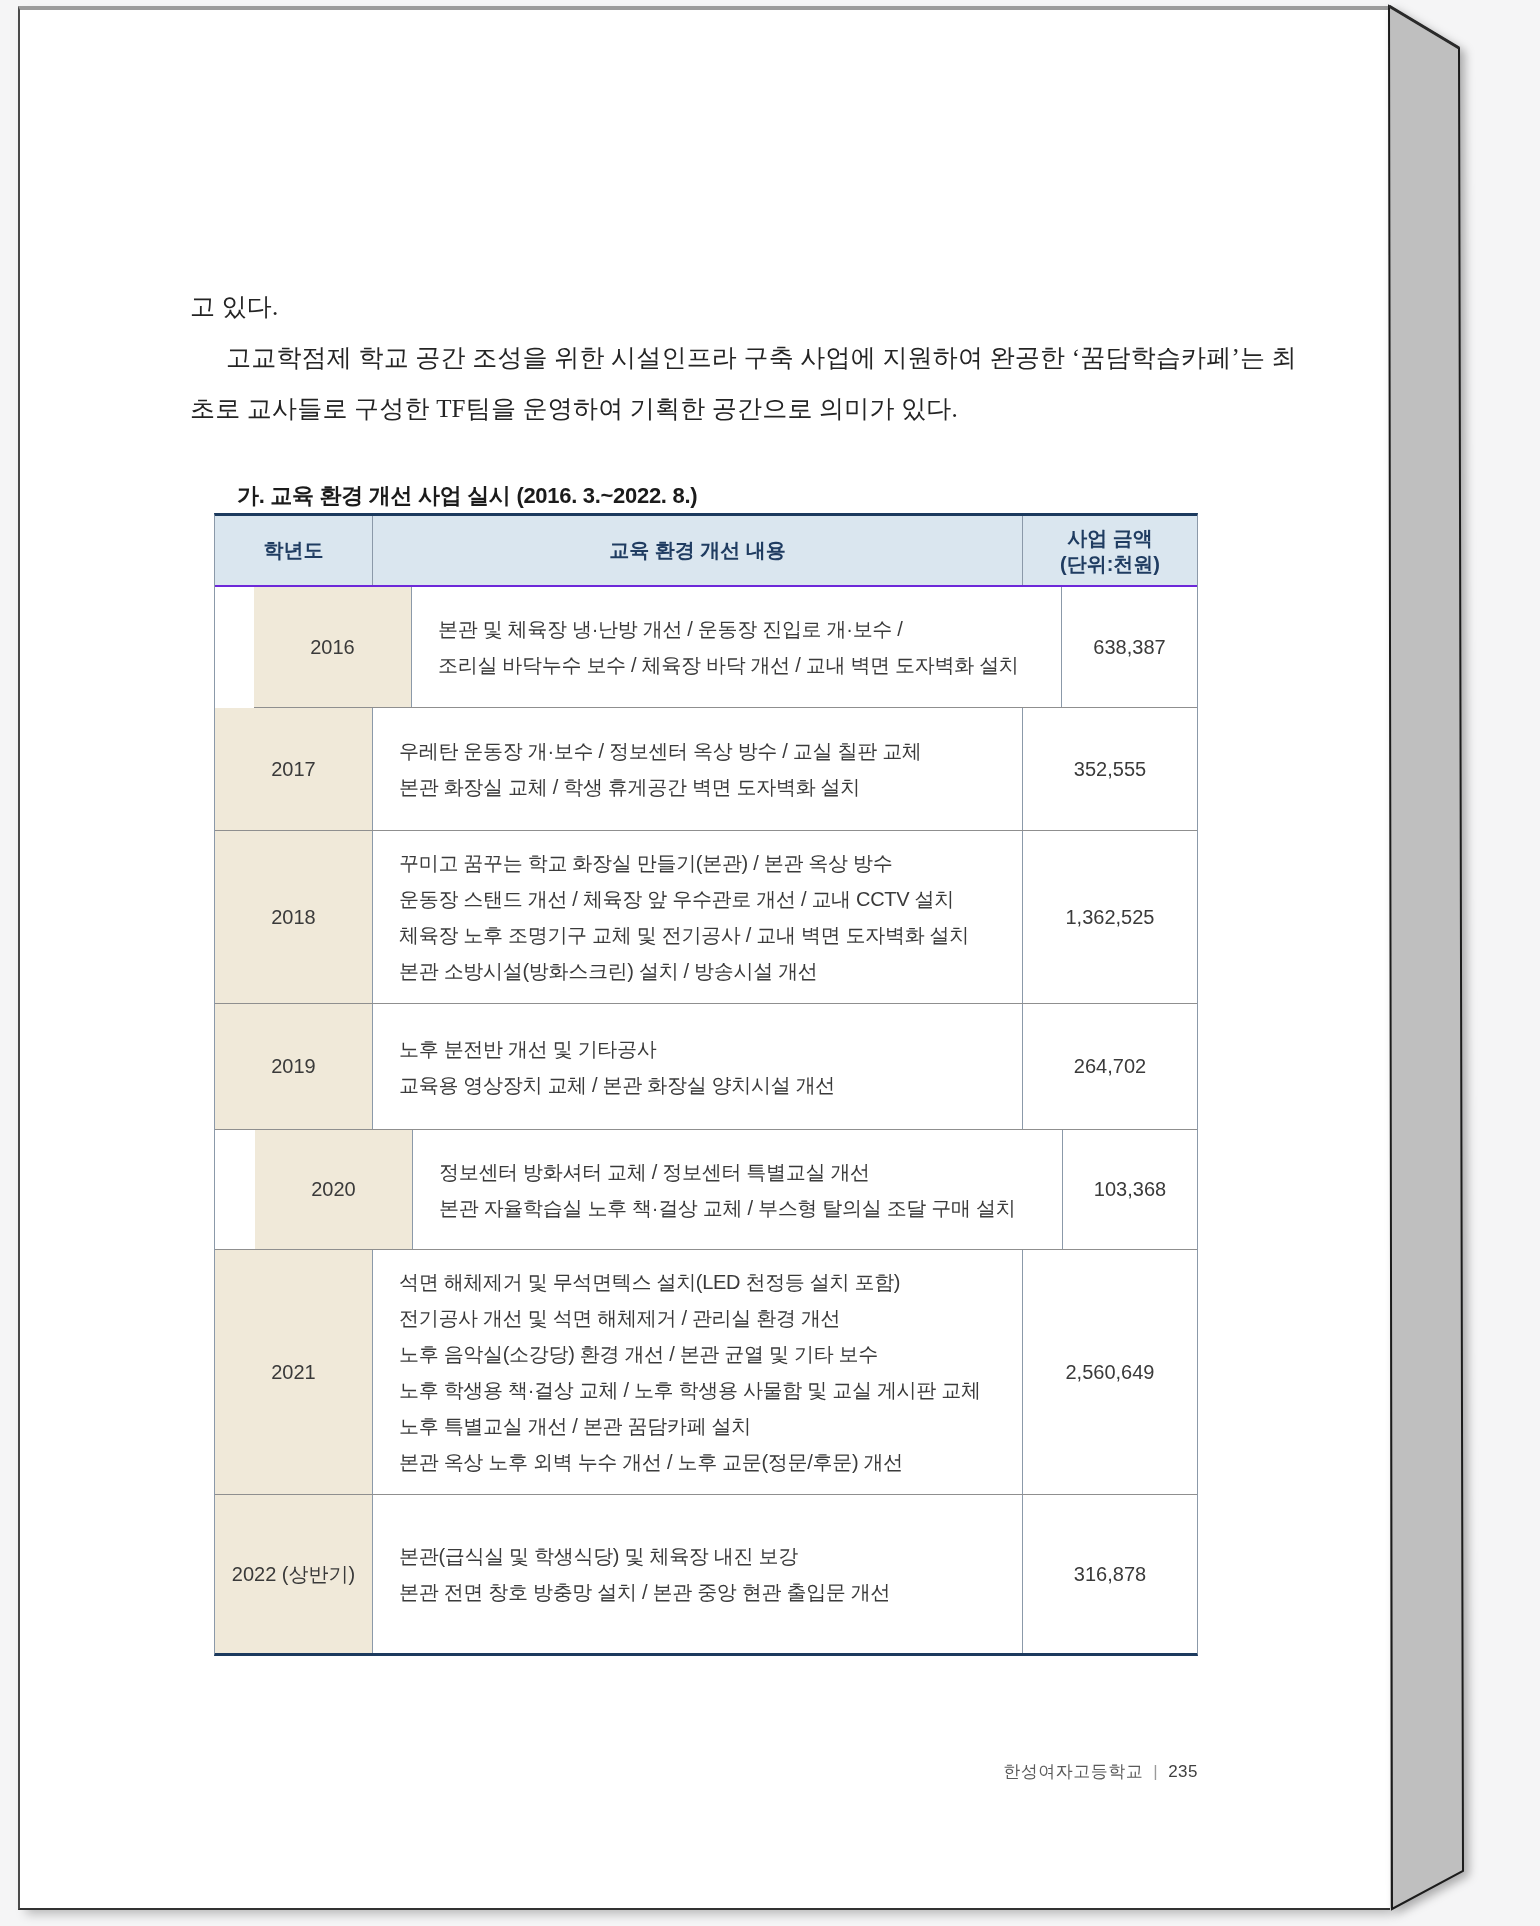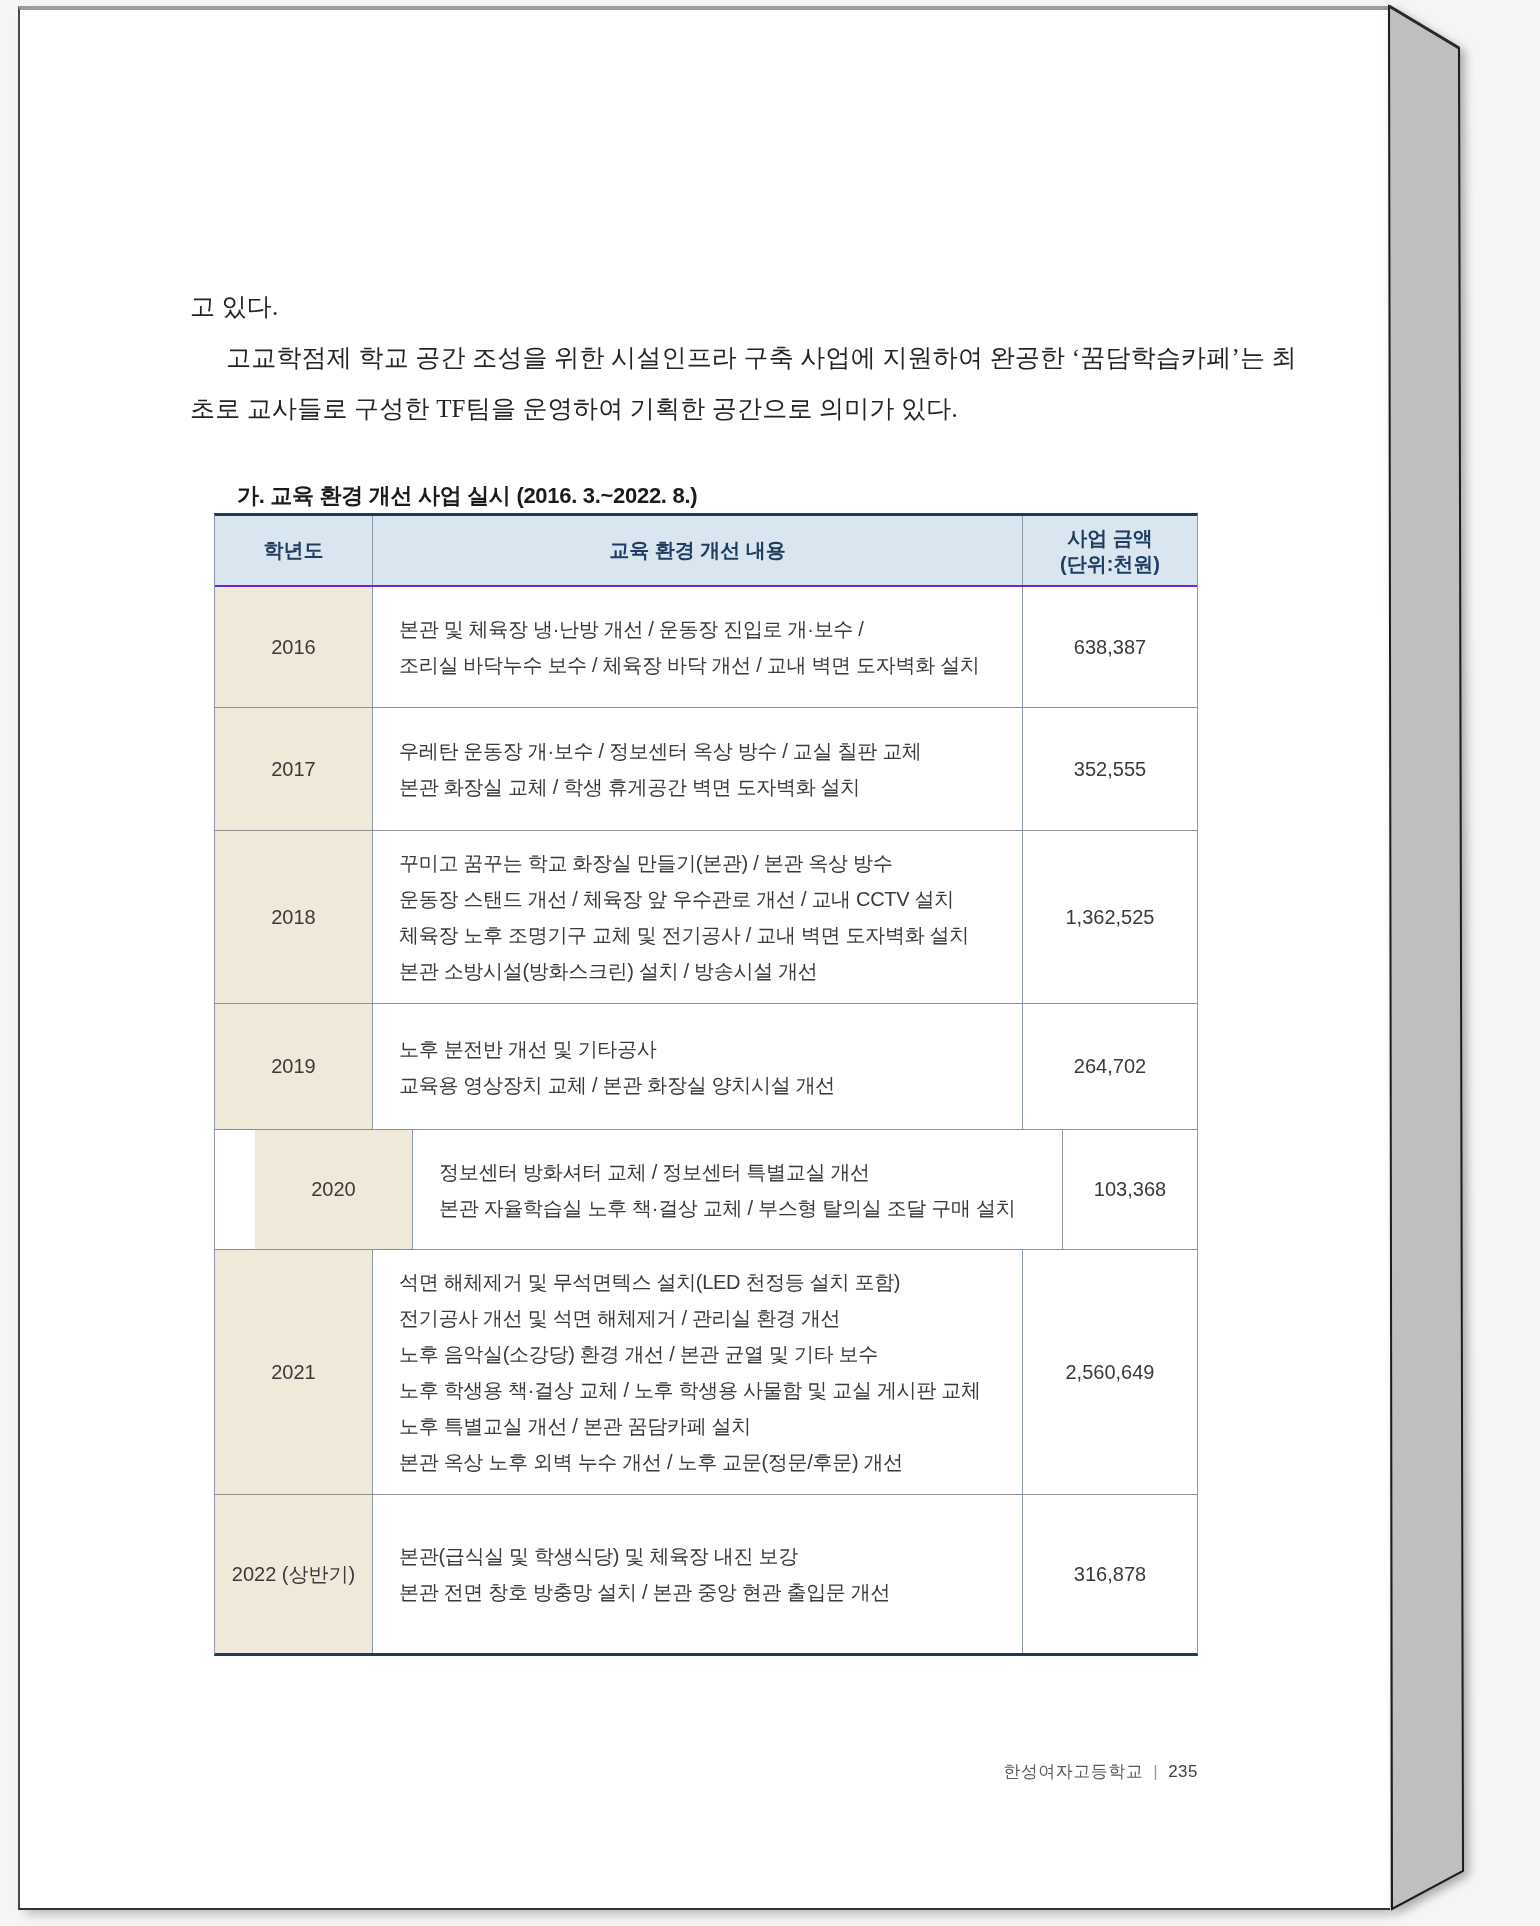--- a/index.html
+++ b/index.html
@@ -93,21 +93,21 @@
 <div class="imp-table">
   <div class="trow thead">
     <div class="cell cell-year">학년도</div>
     <div class="cell cell-content">교육 환경 개선 내용</div>
     <div class="cell cell-amount">
       <div>사업 금액</div>
       <div>(단위:천원)</div>
     </div>
   </div>
   <div>
-      <div class="trow body-row" style="min-height: 121px;">
+      <div class="trow body-row" style="min-height: 121px; margin-left: 39px;">
         <div class="cell cell-year">2016</div>
         <div class="cell cell-content">
           <div class="content-line">본관 및 체육장 냉·난방 개선 / 운동장 진입로 개·보수 /</div>
           <div class="content-line">조리실 바닥누수 보수 / 체육장 바닥 개선 / 교내 벽면 도자벽화 설치</div>
         </div>
         <div class="cell cell-amount">638,387</div>
       </div>
       <div class="trow body-row" style="min-height: 123px;">
         <div class="cell cell-year">2017</div>
         <div class="cell cell-content">

